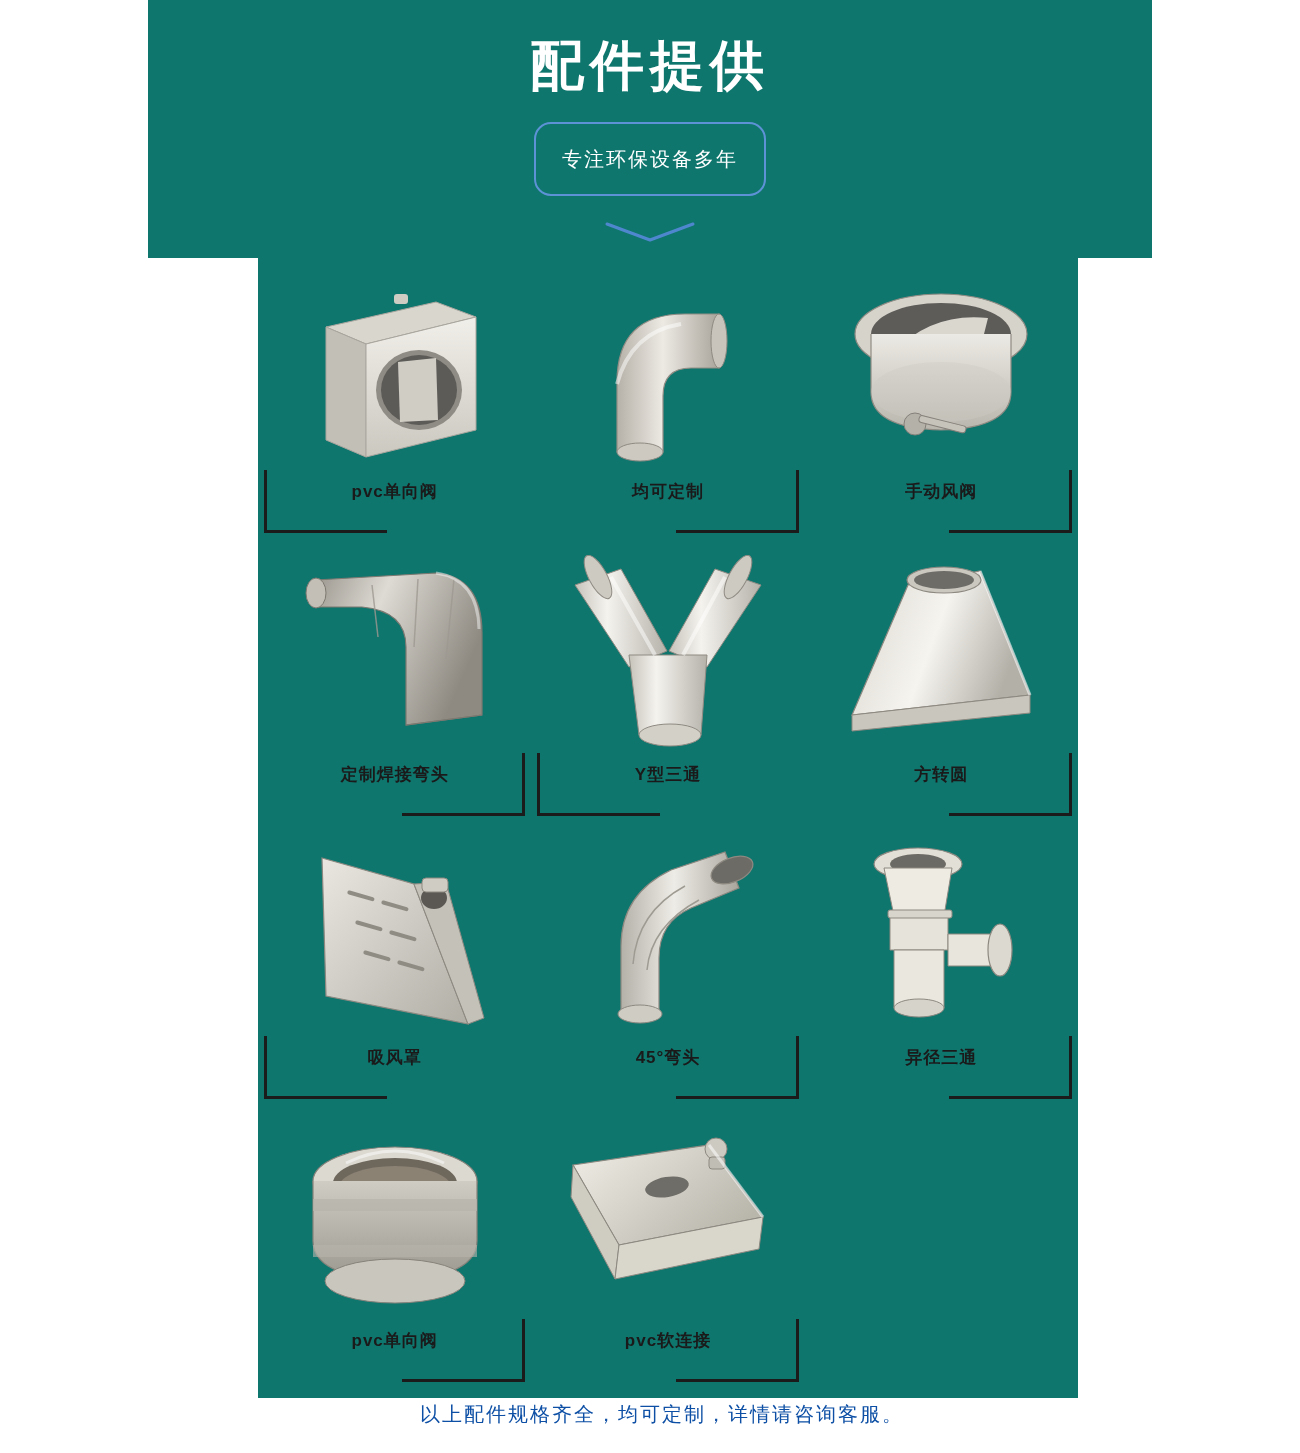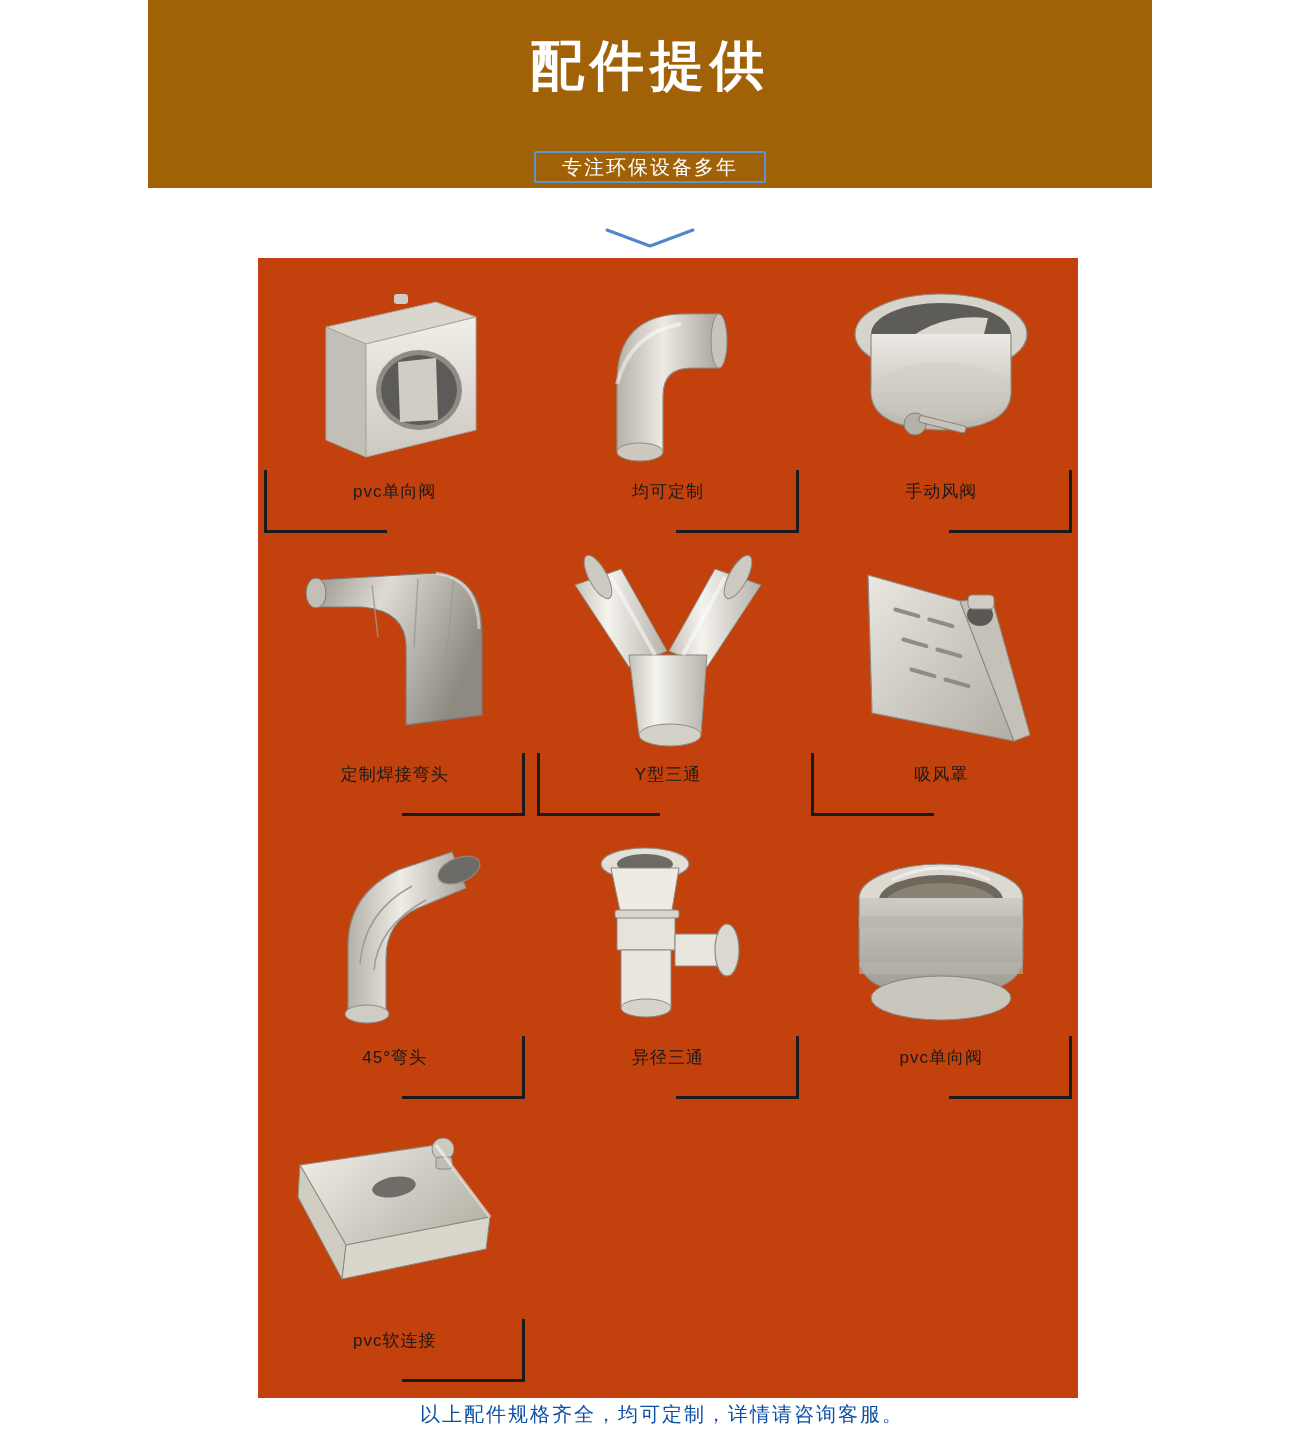--- a/index.html
+++ b/index.html
@@ -14,41 +14,40 @@
     position: relative;
     overflow: hidden;
   }
 
   
   .banner {
     position: absolute;
     left: 148px;
     top: 0;
     width: 1004px;
-    height: 188px;
-    background: #a16207;
+    height: 258px;
+    background: #0f766e;
     display: flex;
     flex-direction: column;
     align-items: center;
     justify-content: flex-start;
-    gap: 19px;
   }
   .banner-title {
     margin-top: 38px;
     color: #ffffff;
     font-size: 54px;
     font-weight: bold;
     letter-spacing: 6px;
     line-height: 1;
   }
   .banner-sub-wrap {
-    margin-top: 40px;
+    margin-top: 30px;
     border: 2px solid #5d93d6;
-    border-radius: 2px;
-    padding: 4px 26px;
+    border-radius: 17px;
+    padding: 25px 26px;
   }
   .banner-sub {
     color: #ffffff;
     font-size: 20px;
     letter-spacing: 2px;
     line-height: 1;
   }
   .banner-chevron {
     margin-top: 26px;
     width: 90px;
@@ -57,23 +56,24 @@
   }
   .banner-chevron svg { display: block; }
 
   
   .grid-area {
     position: absolute;
     left: 258px;
     top: 258px;
     width: 820px;
     height: 1140px;
-    background: #c2410c;
+    background: #0f766e;
     box-sizing: border-box;
     padding: 8px 0 0 0;
+    font-weight: bold;
   }
   .grid {
     display: grid;
     grid-template-columns: repeat(3, 1fr);
     grid-template-rows: repeat(4, 1fr);
     width: 100%;
     height: 100%;
   }
   .cell {
     position: relative;
@@ -262,20 +262,40 @@
           <ellipse cx="39" cy="22" rx="9" ry="24" transform="rotate(-28 39 22)" fill="#cdcac2" stroke="#8f8b83" stroke-width="1"></ellipse>
           <ellipse cx="179" cy="22" rx="9" ry="24" transform="rotate(28 179 22)" fill="#cdcac2" stroke="#8f8b83" stroke-width="1"></ellipse>
           <path d="M52 22 L96 100" stroke="#ffffff" stroke-width="4" opacity="0.5" fill="none"></path>
           <path d="M166 22 L124 100" stroke="#ffffff" stroke-width="4" opacity="0.5" fill="none"></path>
         </svg>
       </div>
       <div class="bracket bl"></div>
       <div class="caption">Y型三通</div>
     </div>
 
+    <div class="cell">
+      <div class="thumb">
+        <svg viewBox="0 0 218 205" xmlns="http://www.w3.org/2000/svg">
+          <defs>
+            <linearGradient id="g6" x1="0" y1="0" x2="1" y2="0.3">
+              <stop offset="0%" stop-color="#d9d6ce"></stop>
+                <stop offset="55%" stop-color="#f6f4ef"></stop>
+                <stop offset="100%" stop-color="#b3b0a8"></stop>
+            </linearGradient>
+          </defs>
+          <path d="M76 30 L148 16 L198 140 L20 160 Z" fill="url(#g6)" stroke="#8d8981" stroke-width="1.2"></path>
+          <ellipse cx="112" cy="25" rx="37" ry="13" fill="#cbc8c0" stroke="#8d8981" stroke-width="1.2"></ellipse>
+          <ellipse cx="112" cy="25" rx="30" ry="9" fill="#6e6c67"></ellipse>
+          <polygon points="20,160 198,140 198,158 20,176" fill="#c9c6be" stroke="#8d8981" stroke-width="1"></polygon>
+          <path d="M148 16 L198 140" stroke="#ffffff" stroke-width="3" opacity="0.6" fill="none"></path>
+        </svg>
+      </div>
+      <div class="bracket br"></div>
+      <div class="caption">方转圆</div>
+    </div>
 
     <div class="cell">
       <div class="thumb">
         <svg viewBox="0 0 218 205" xmlns="http://www.w3.org/2000/svg">
           <defs>
             <linearGradient id="g7" x1="0" y1="0" x2="1" y2="1">
               <stop offset="0%" stop-color="#eae7e1"></stop>
                 <stop offset="100%" stop-color="#b1aea6"></stop>
             </linearGradient>
           </defs>

